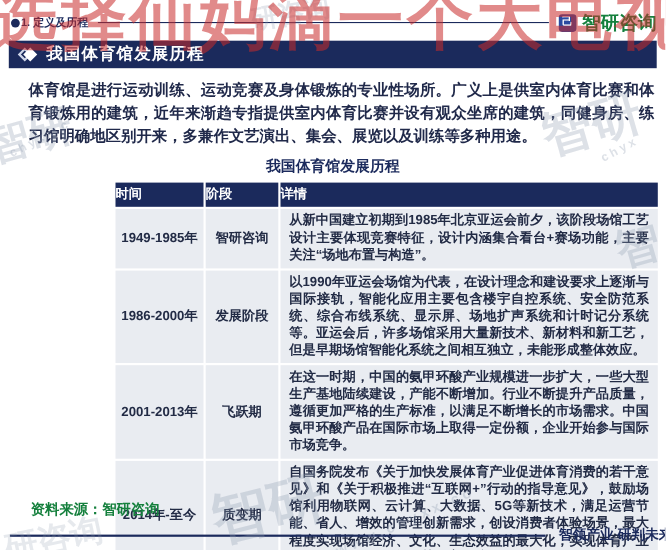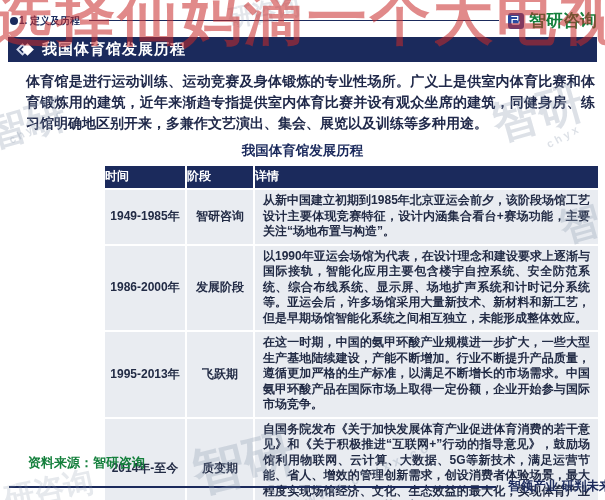--- a/index.html
+++ b/index.html
@@ -114,21 +114,21 @@
       <div class="td detail">从新中国建立初期到1985年北京亚运会前夕，该阶段场馆工艺设计主要体现竞赛特征，设计内涵集合看台+赛场功能，主要关注“场地布置与构造”。</div>
     </div>
 
     <div class="t-row">
       <div class="td center">1986-2000年</div>
       <div class="td center">发展阶段</div>
       <div class="td detail">以1990年亚运会场馆为代表，在设计理念和建设要求上逐渐与国际接轨，智能化应用主要包含楼宇自控系统、安全防范系统、综合布线系统、显示屏、场地扩声系统和计时记分系统等。亚运会后，许多场馆采用大量新技术、新材料和新工艺，但是早期场馆智能化系统之间相互独立，未能形成整体效应。</div>
     </div>
 
     <div class="t-row">
-      <div class="td center">1995-2013年</div>
+      <div class="td center">2001-2013年</div>
       <div class="td center">飞跃期</div>
       <div class="td detail">在这一时期，中国的氨甲环酸产业规模进一步扩大，一些大型生产基地陆续建设，产能不断增加。行业不断提升产品质量，遵循更加严格的生产标准，以满足不断增长的市场需求。中国氨甲环酸产品在国际市场上取得一定份额，企业开始参与国际市场竞争。</div>
     </div>
 
     <div class="t-row">
       <div class="td center">2014年-至今</div>
       <div class="td center">质变期</div>
       <div class="td detail">自国务院发布《关于加快发展体育产业促进体育消费的若干意见》和《关于积极推进“互联网+”行动的指导意见》，鼓励场馆利用物联网、云计算、大数据、5G等新技术，满足运营节能、省人、增效的管理创新需求，创设消费者体验场景，最大程度实现场馆经济、文化、生态效益的最大化，实现体育产业可持续发展，即当前智慧体育场馆发展阶段。</div>
     </div>
   </div>

